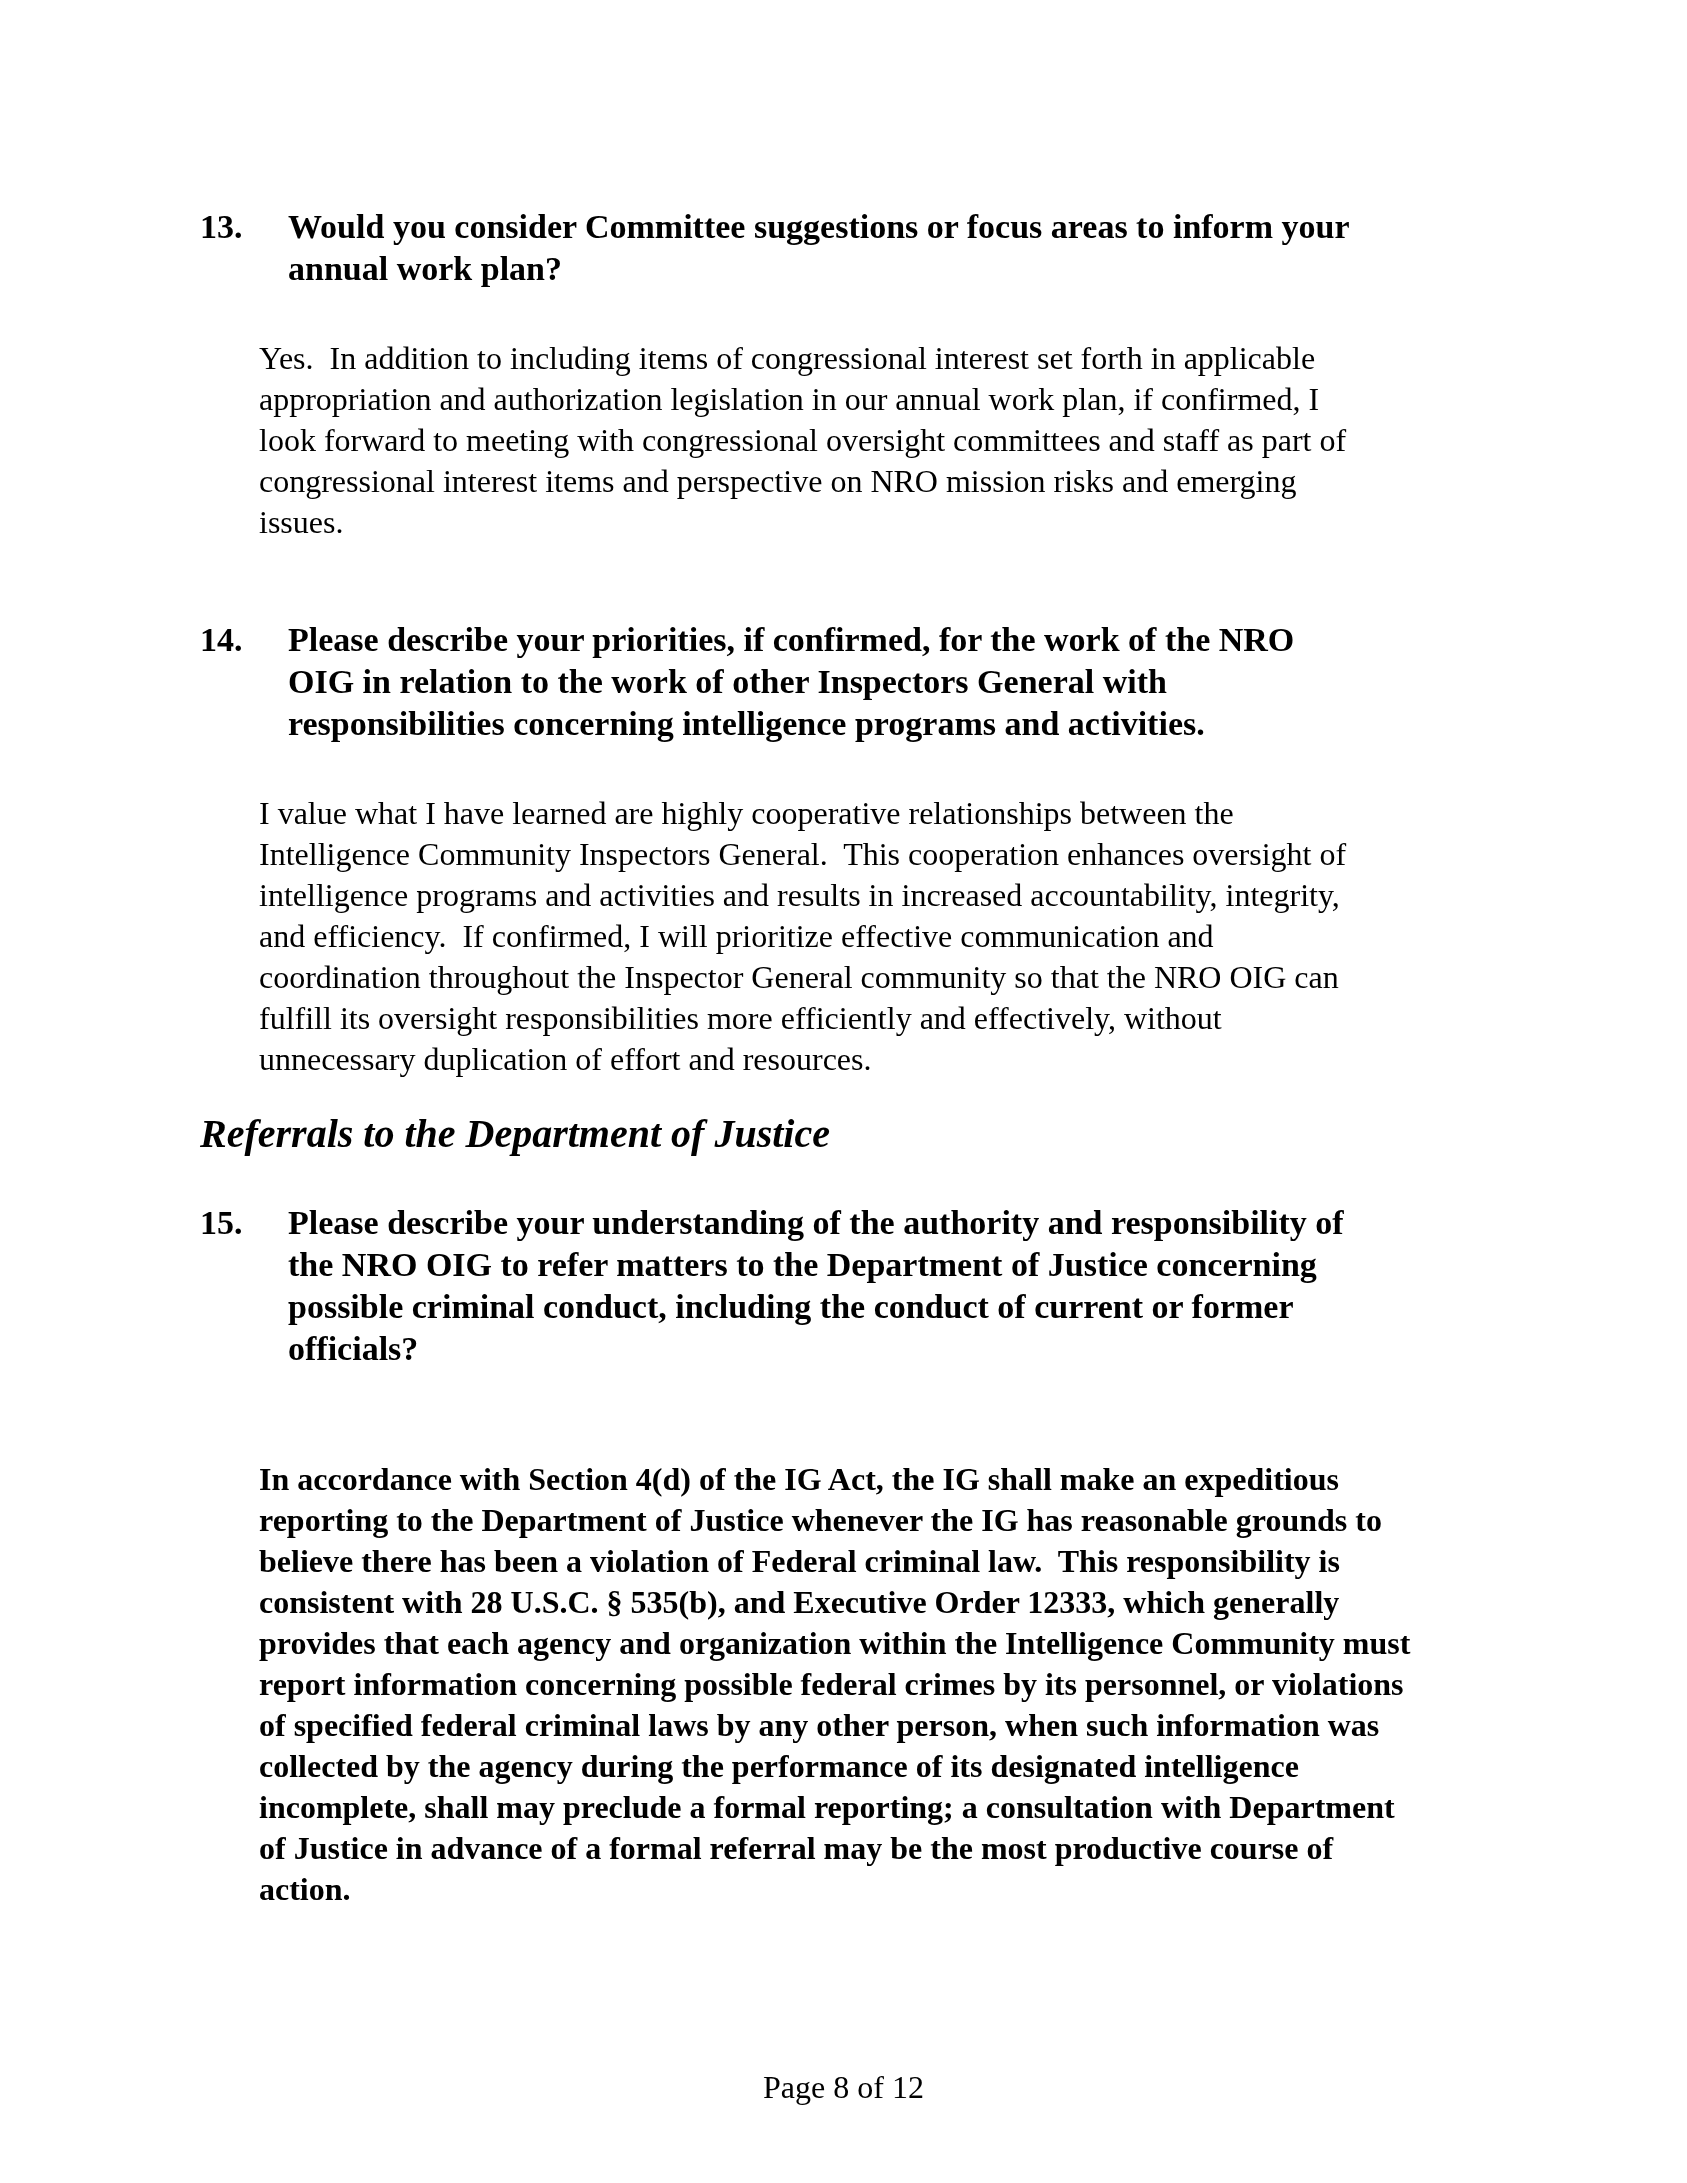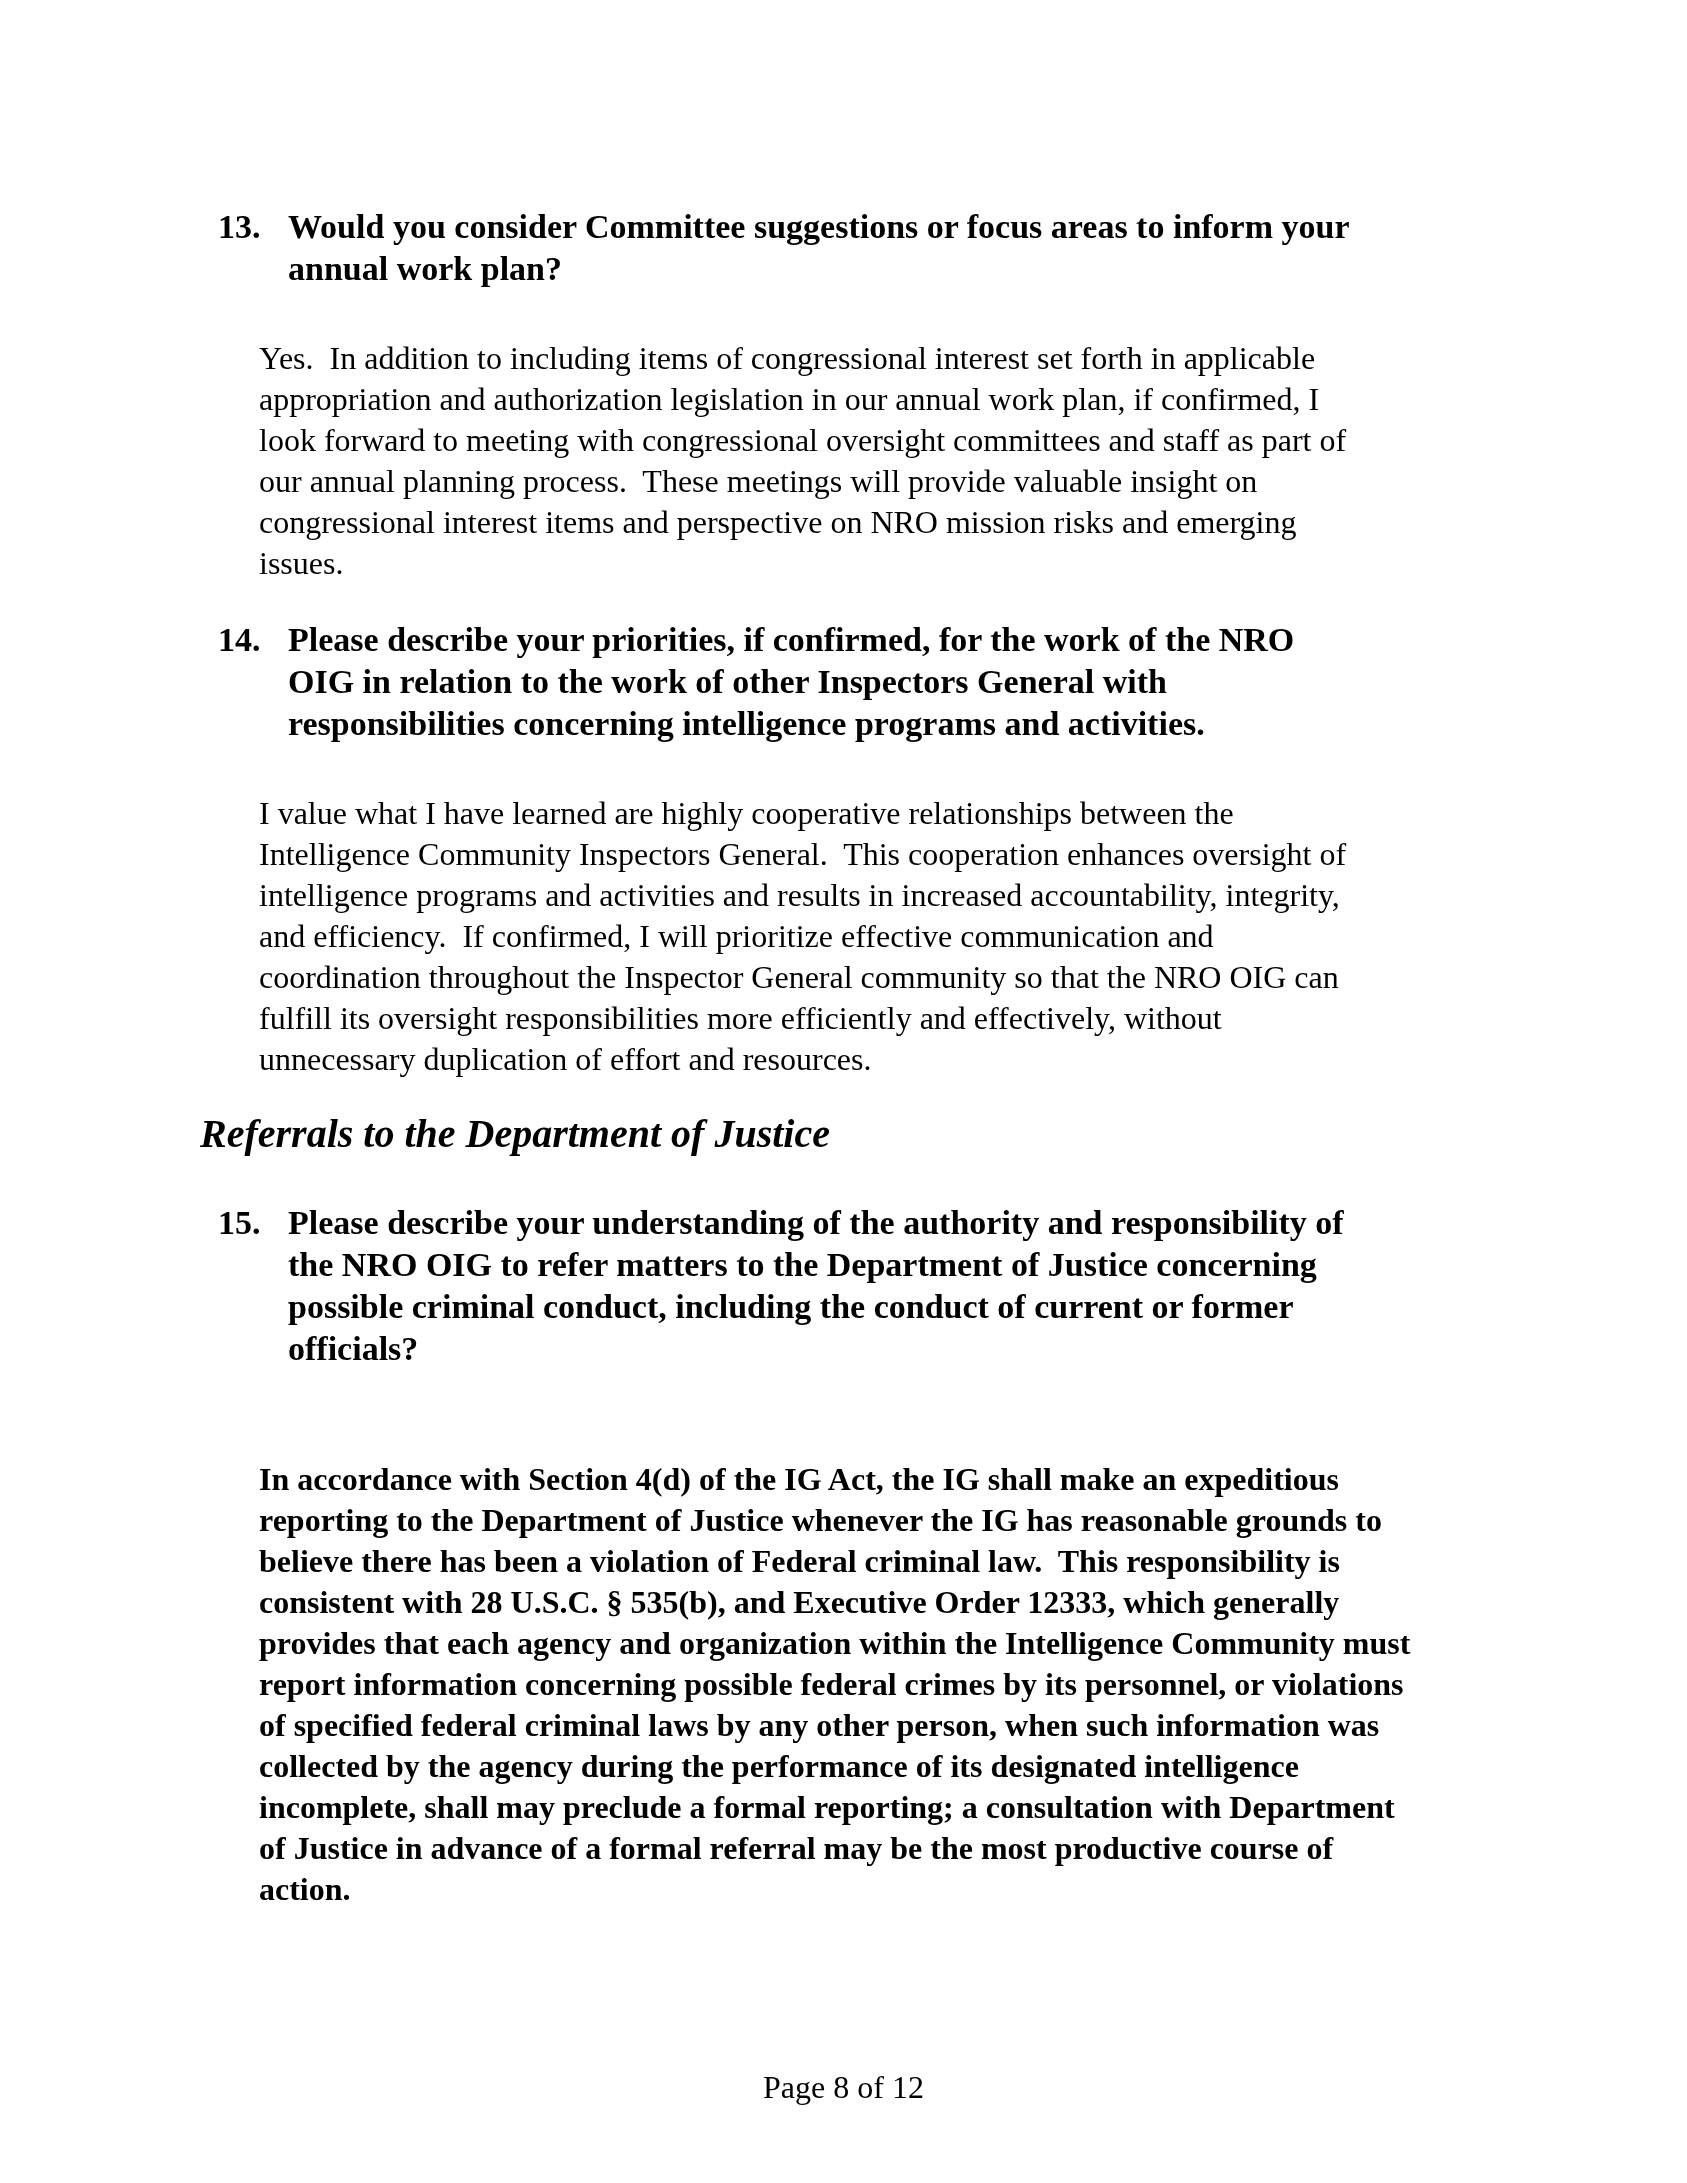--- a/index.html
+++ b/index.html
@@ -1,20 +1,20 @@
 <!DOCTYPE html>
 <html style="font-size:10.6px"><head>
 <meta charset="utf-8">
 <style>
   html, body { margin: 0; padding: 0; background: #ffffff; }
   body { width: 1687px; height: 2183px; position: relative; overflow: hidden;
          font-family: "Liberation Serif", "DejaVu Serif", serif; color: #000; }
   .block { position: absolute; left: 200px; width: 1323px; }
   .q { font-weight: bold; font-size: 34px; line-height: 42px; }
-  .q .num { position: absolute; left: 18px; }
+  .q .num { position: absolute; left: 0; }
   .q .lines { margin-left: 88px; }
   .ans { left: 259px; font-size: 32px; line-height: 41px; margin-top: 8px; }
   .section { font-weight: bold; font-style: italic; font-size: 40px; line-height: 42px; }
   .line { display: block; white-space: pre; }
   .footer { position: absolute; top: 2067px; left: 0; width: 1687px; text-align: center;
             font-size: 32px; line-height: 40px; }
 </style>
 </head>
 <body>
 
@@ -22,21 +22,20 @@
   <span class="num">13.</span>
   <div class="lines">
     <span class="line">Would you consider Committee suggestions or focus areas to inform your</span>
     <span class="line">annual work plan?</span>
   </div>
 </div>
 <div class="block ans" style="top:330px;">
   <span class="line">Yes.  In addition to including items of congressional interest set forth in applicable</span>
   <span class="line">appropriation and authorization legislation in our annual work plan, if confirmed, I</span>
   <span class="line">look forward to meeting with congressional oversight committees and staff as part of</span>
-  <span class="line">our annual planning process.  These meetings will provide valuable insight on</span>
   <span class="line">congressional interest items and perspective on NRO mission risks and emerging</span>
   <span class="line">issues.</span>
 </div>
 
 <div class="block q" style="top:619px;">
   <span class="num">14.</span>
   <div class="lines">
     <span class="line">Please describe your priorities, if confirmed, for the work of the NRO</span>
     <span class="line">OIG in relation to the work of other Inspectors General with</span>
     <span class="line">responsibilities concerning intelligence programs and activities.</span>

